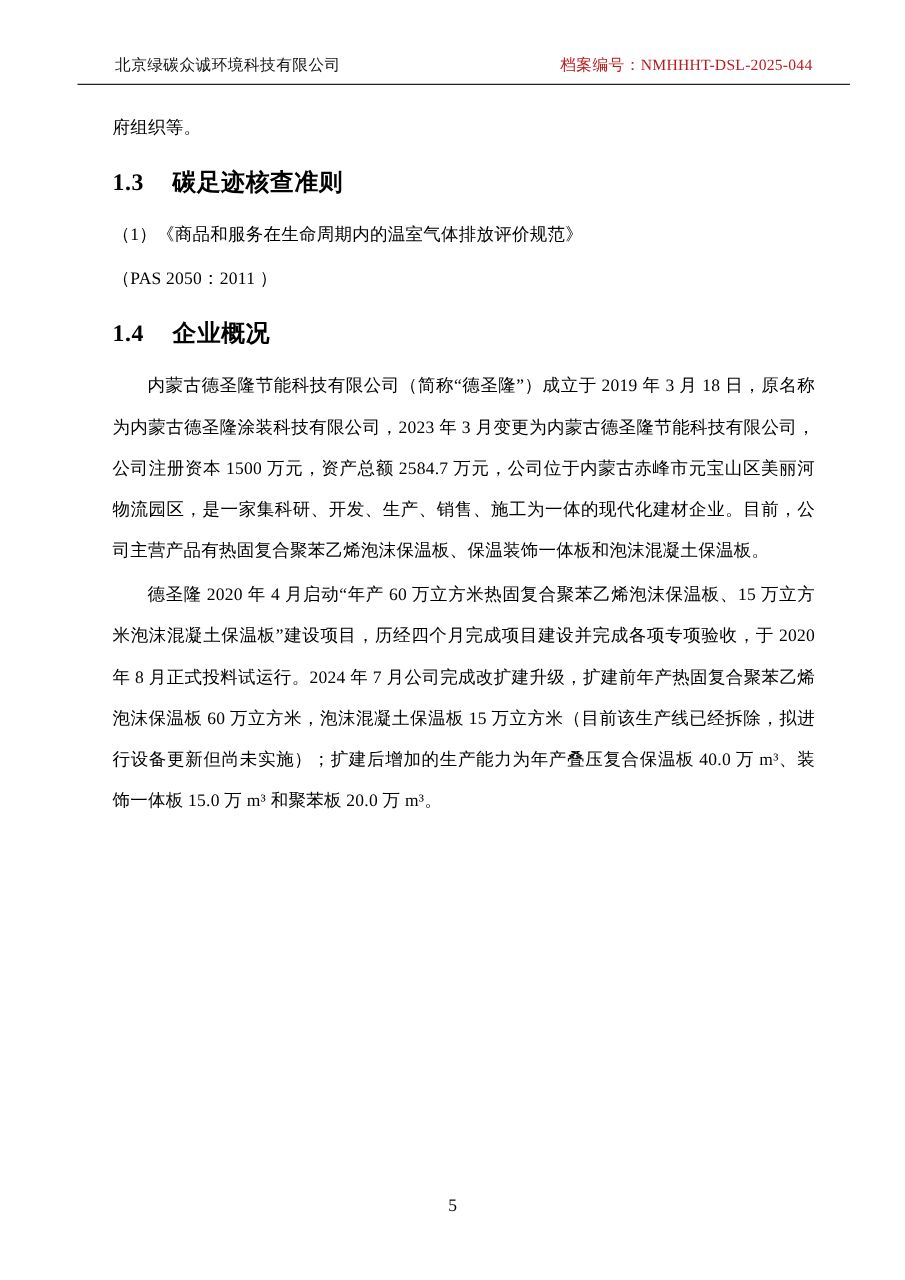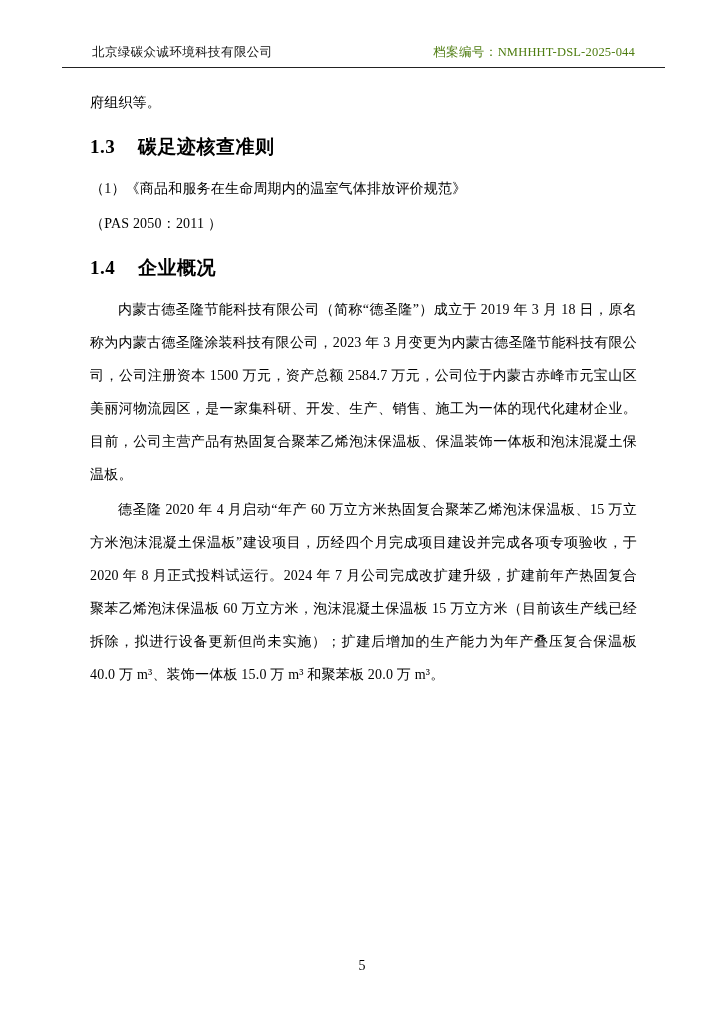--- a/index.html
+++ b/index.html
@@ -12,41 +12,41 @@
     height: 1024px;
     font-family: "Liberation Serif", "DejaVu Serif", serif;
     color: #000000;
     position: relative;
     overflow: hidden;
   }
   .page {
     width: 724px;
     height: 1024px;
     box-sizing: border-box;
-    padding: 44px 59px 30px 62px;
+    padding: 44px 44px 30px 62px;
     position: relative;
   }
   
   .header {
     display: flex;
     align-items: flex-end;
     justify-content: space-between;
     padding: 0 30px 6px 30px;
     border-bottom: 1.1px solid #222;
     font-size: 12.5px;
     letter-spacing: 0.4px;
   }
   .header-left {
     font-family: "Liberation Serif", "DejaVu Serif", serif;
     color: #111;
     white-space: nowrap;
   }
   .header-right {
     font-family: "Liberation Serif", "DejaVu Serif", serif;
-    color: #4d7c0f;
+    color: #b91c1c;
     white-space: nowrap;
   }
   .header-right .code {
     font-family: "Liberation Serif", "DejaVu Serif", serif;
     letter-spacing: 0.2px;
   }
   
   .content {
     padding: 18px 28px 0 28px;
   }

